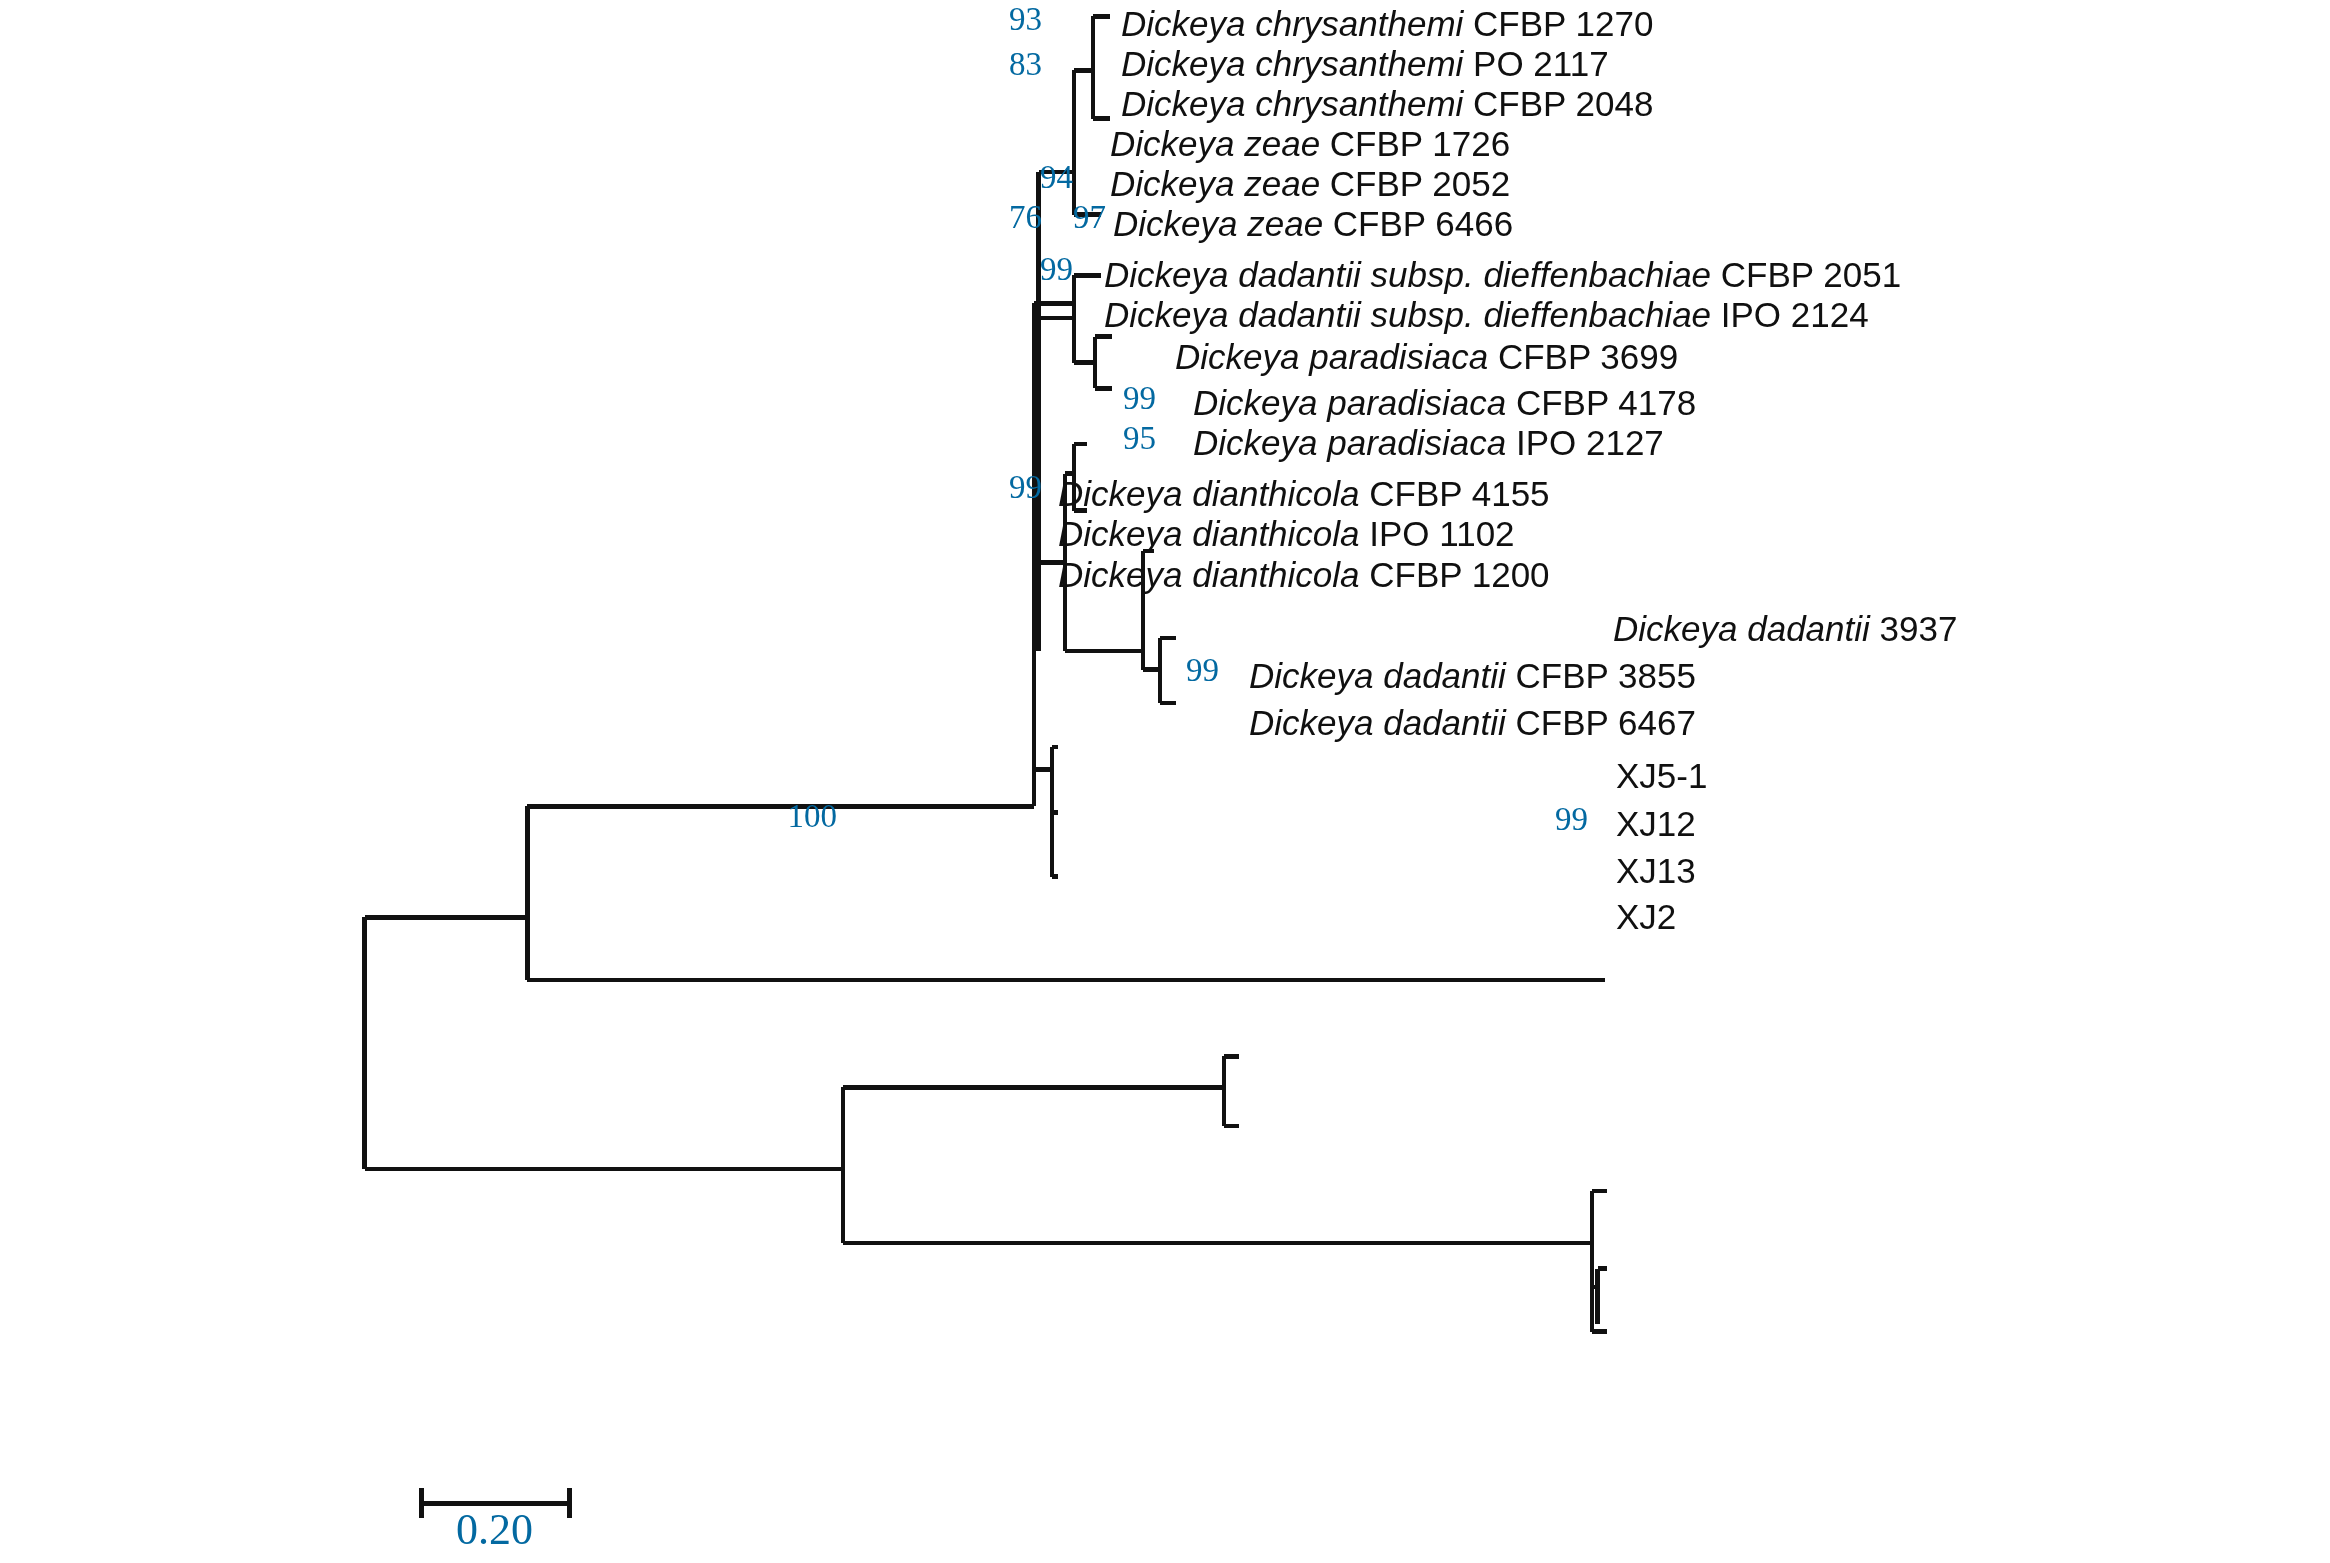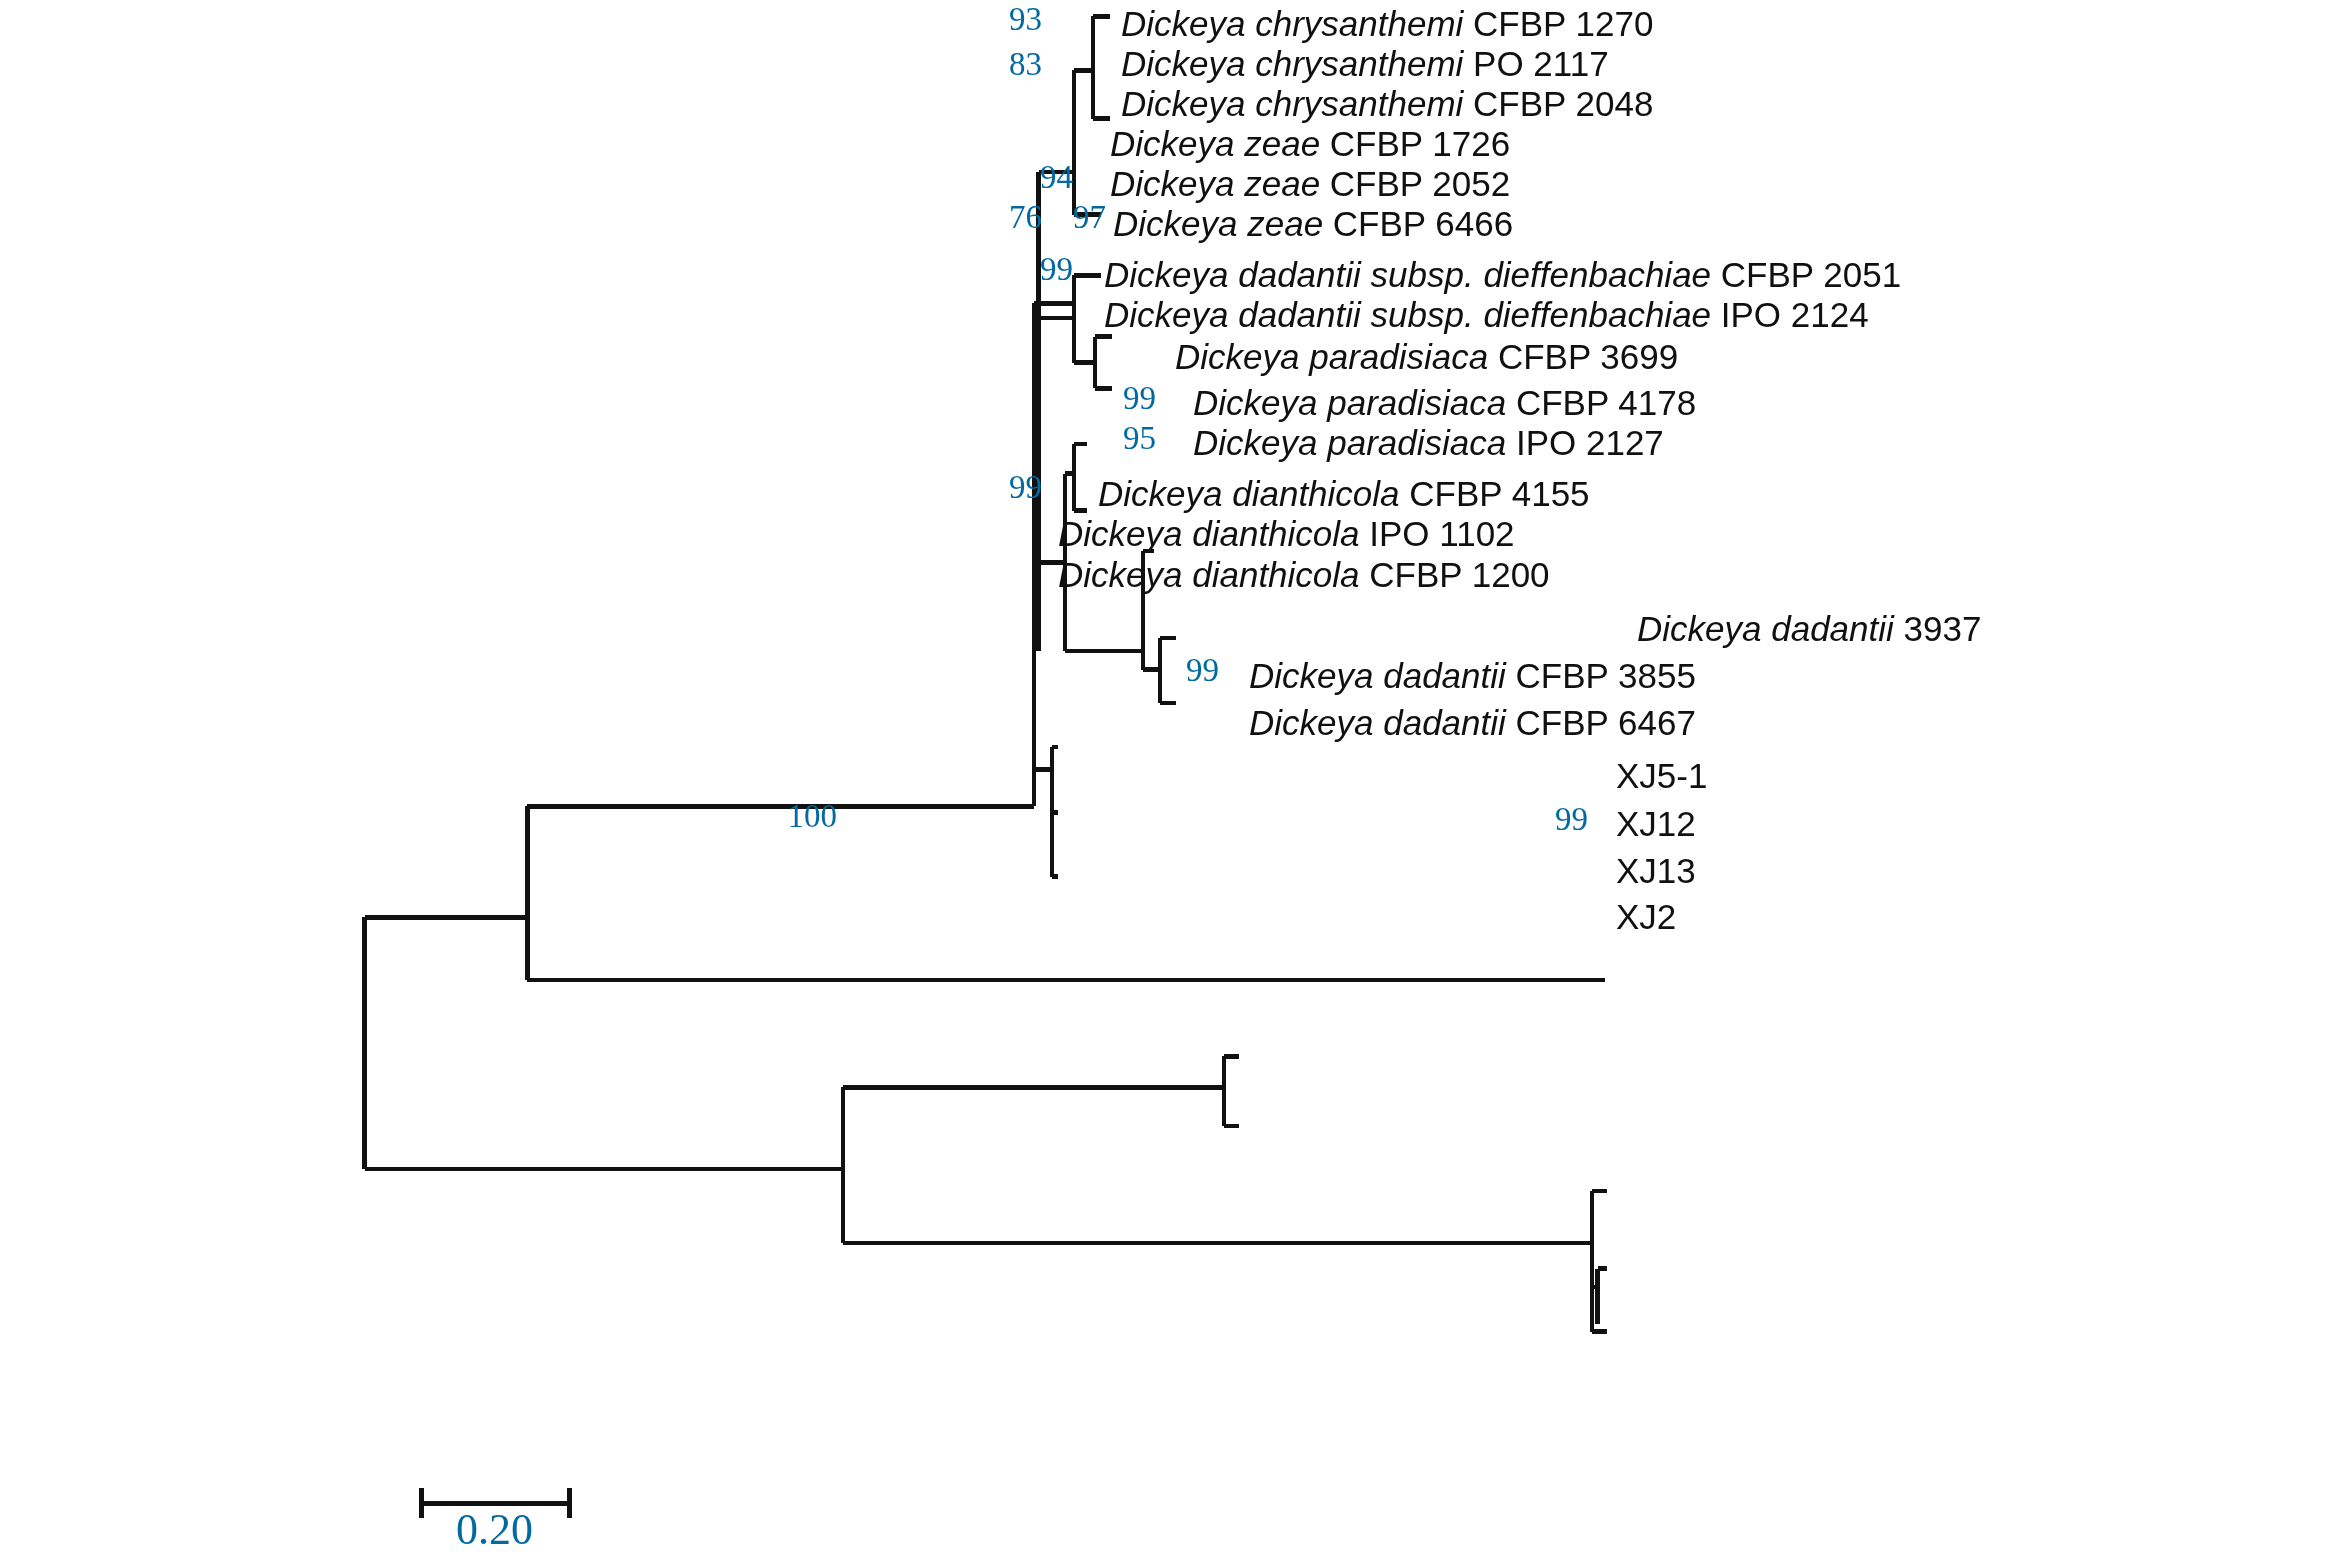--- a/index.html
+++ b/index.html
@@ -142,33 +142,33 @@
   <span class="strain">CFBP 3699</span>
 </div>
 <div class="leaf-label" style="left:1193px;top:385px;">
   <span class="sci">Dickeya paradisiaca </span>
   <span class="strain">CFBP 4178</span>
 </div>
 <div class="leaf-label" style="left:1193px;top:425px;">
   <span class="sci">Dickeya paradisiaca </span>
   <span class="strain">IPO 2127</span>
 </div>
-<div class="leaf-label" style="left:1058px;top:476px;margin-left:40px;">
+<div class="leaf-label" style="left:1058px;top:476px;">
   <span class="sci">Dickeya dianthicola </span>
   <span class="strain">CFBP 4155</span>
 </div>
 <div class="leaf-label" style="left:1058px;top:516px;">
   <span class="sci">Dickeya dianthicola </span>
   <span class="strain">IPO 1102</span>
 </div>
 <div class="leaf-label" style="left:1058px;top:557px;">
   <span class="sci">Dickeya dianthicola </span>
   <span class="strain">CFBP 1200</span>
 </div>
-<div class="leaf-label" style="left:1613px;top:611px;margin-left:24px;">
+<div class="leaf-label" style="left:1613px;top:611px;">
   <span class="sci">Dickeya dadantii </span>
   <span class="strain">3937</span>
 </div>
 <div class="leaf-label" style="left:1249px;top:658px;">
   <span class="sci">Dickeya dadantii </span>
   <span class="strain">CFBP 3855</span>
 </div>
 <div class="leaf-label" style="left:1249px;top:705px;">
   <span class="sci">Dickeya dadantii </span>
   <span class="strain">CFBP 6467</span>

